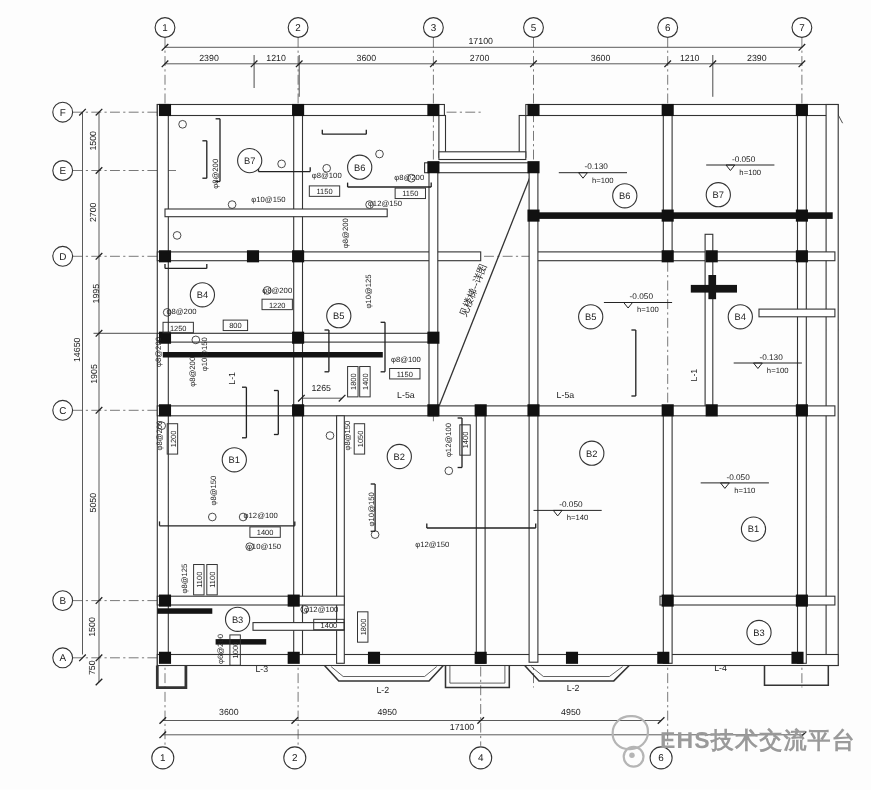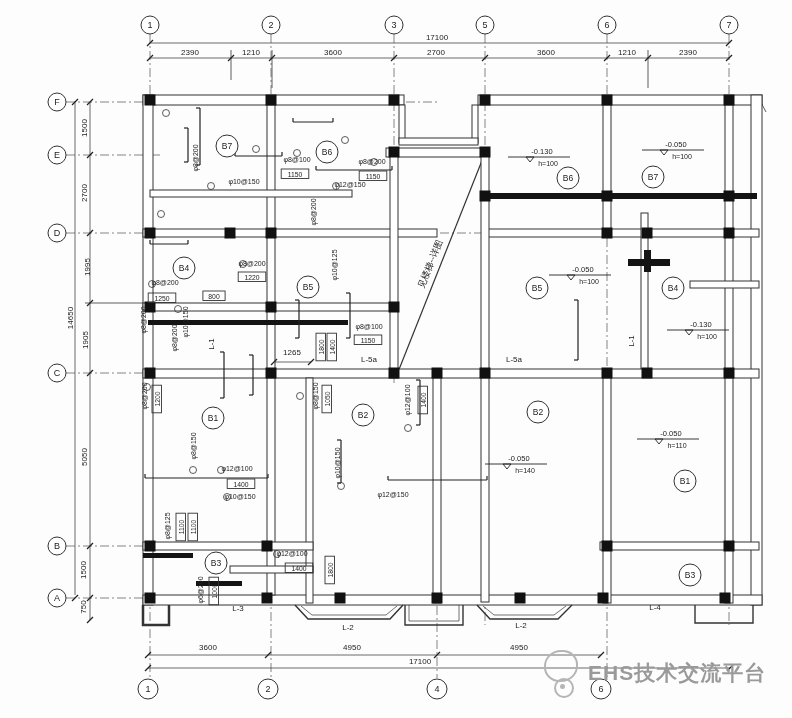--- a/index.html
+++ b/index.html
@@ -1,20 +1,20 @@
 <!DOCTYPE html>
 <html><head>
 <meta charset="utf-8">
 <style>
   html,body{margin:0;padding:0;background:#ffffff;}
   #stage{position:relative;width:792px;height:718px;background:#fdfdfd;overflow:hidden;
          font-family:"Liberation Sans",sans-serif;}
   #plan{position:absolute;left:0;top:0;}
   #plan text{font-family:"Liberation Sans",sans-serif;fill:#222;}
-  #watermark{position:absolute;left:540px;top:648px;display:flex;align-items:center;
+  #watermark{position:absolute;left:552px;top:648px;display:flex;align-items:center;
              color:#9a9a9a;font-size:21px;font-weight:bold;letter-spacing:1px;
              font-family:"Liberation Sans",sans-serif;}
   #wm-logo{position:relative;width:44px;height:50px;margin-right:4px;}
   #wm-logo .c1{position:absolute;left:4px;top:2px;width:30px;height:28px;border:2px solid #b5b5b5;
                border-radius:50% 45% 50% 45%;}
   #wm-logo .c2{position:absolute;left:14px;top:30px;width:16px;height:16px;border:2px solid #b5b5b5;
                border-radius:50%;}
   #wm-logo .c3{position:absolute;left:20px;top:36px;width:5px;height:5px;background:#b5b5b5;border-radius:50%;}
 </style>
 </head>

